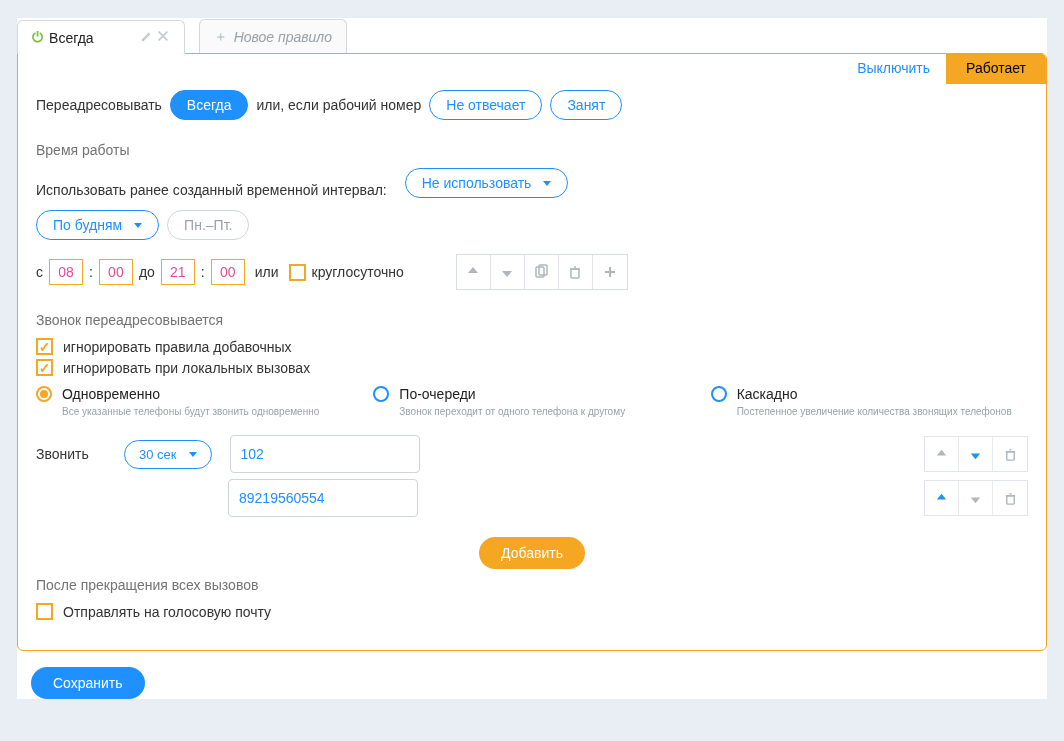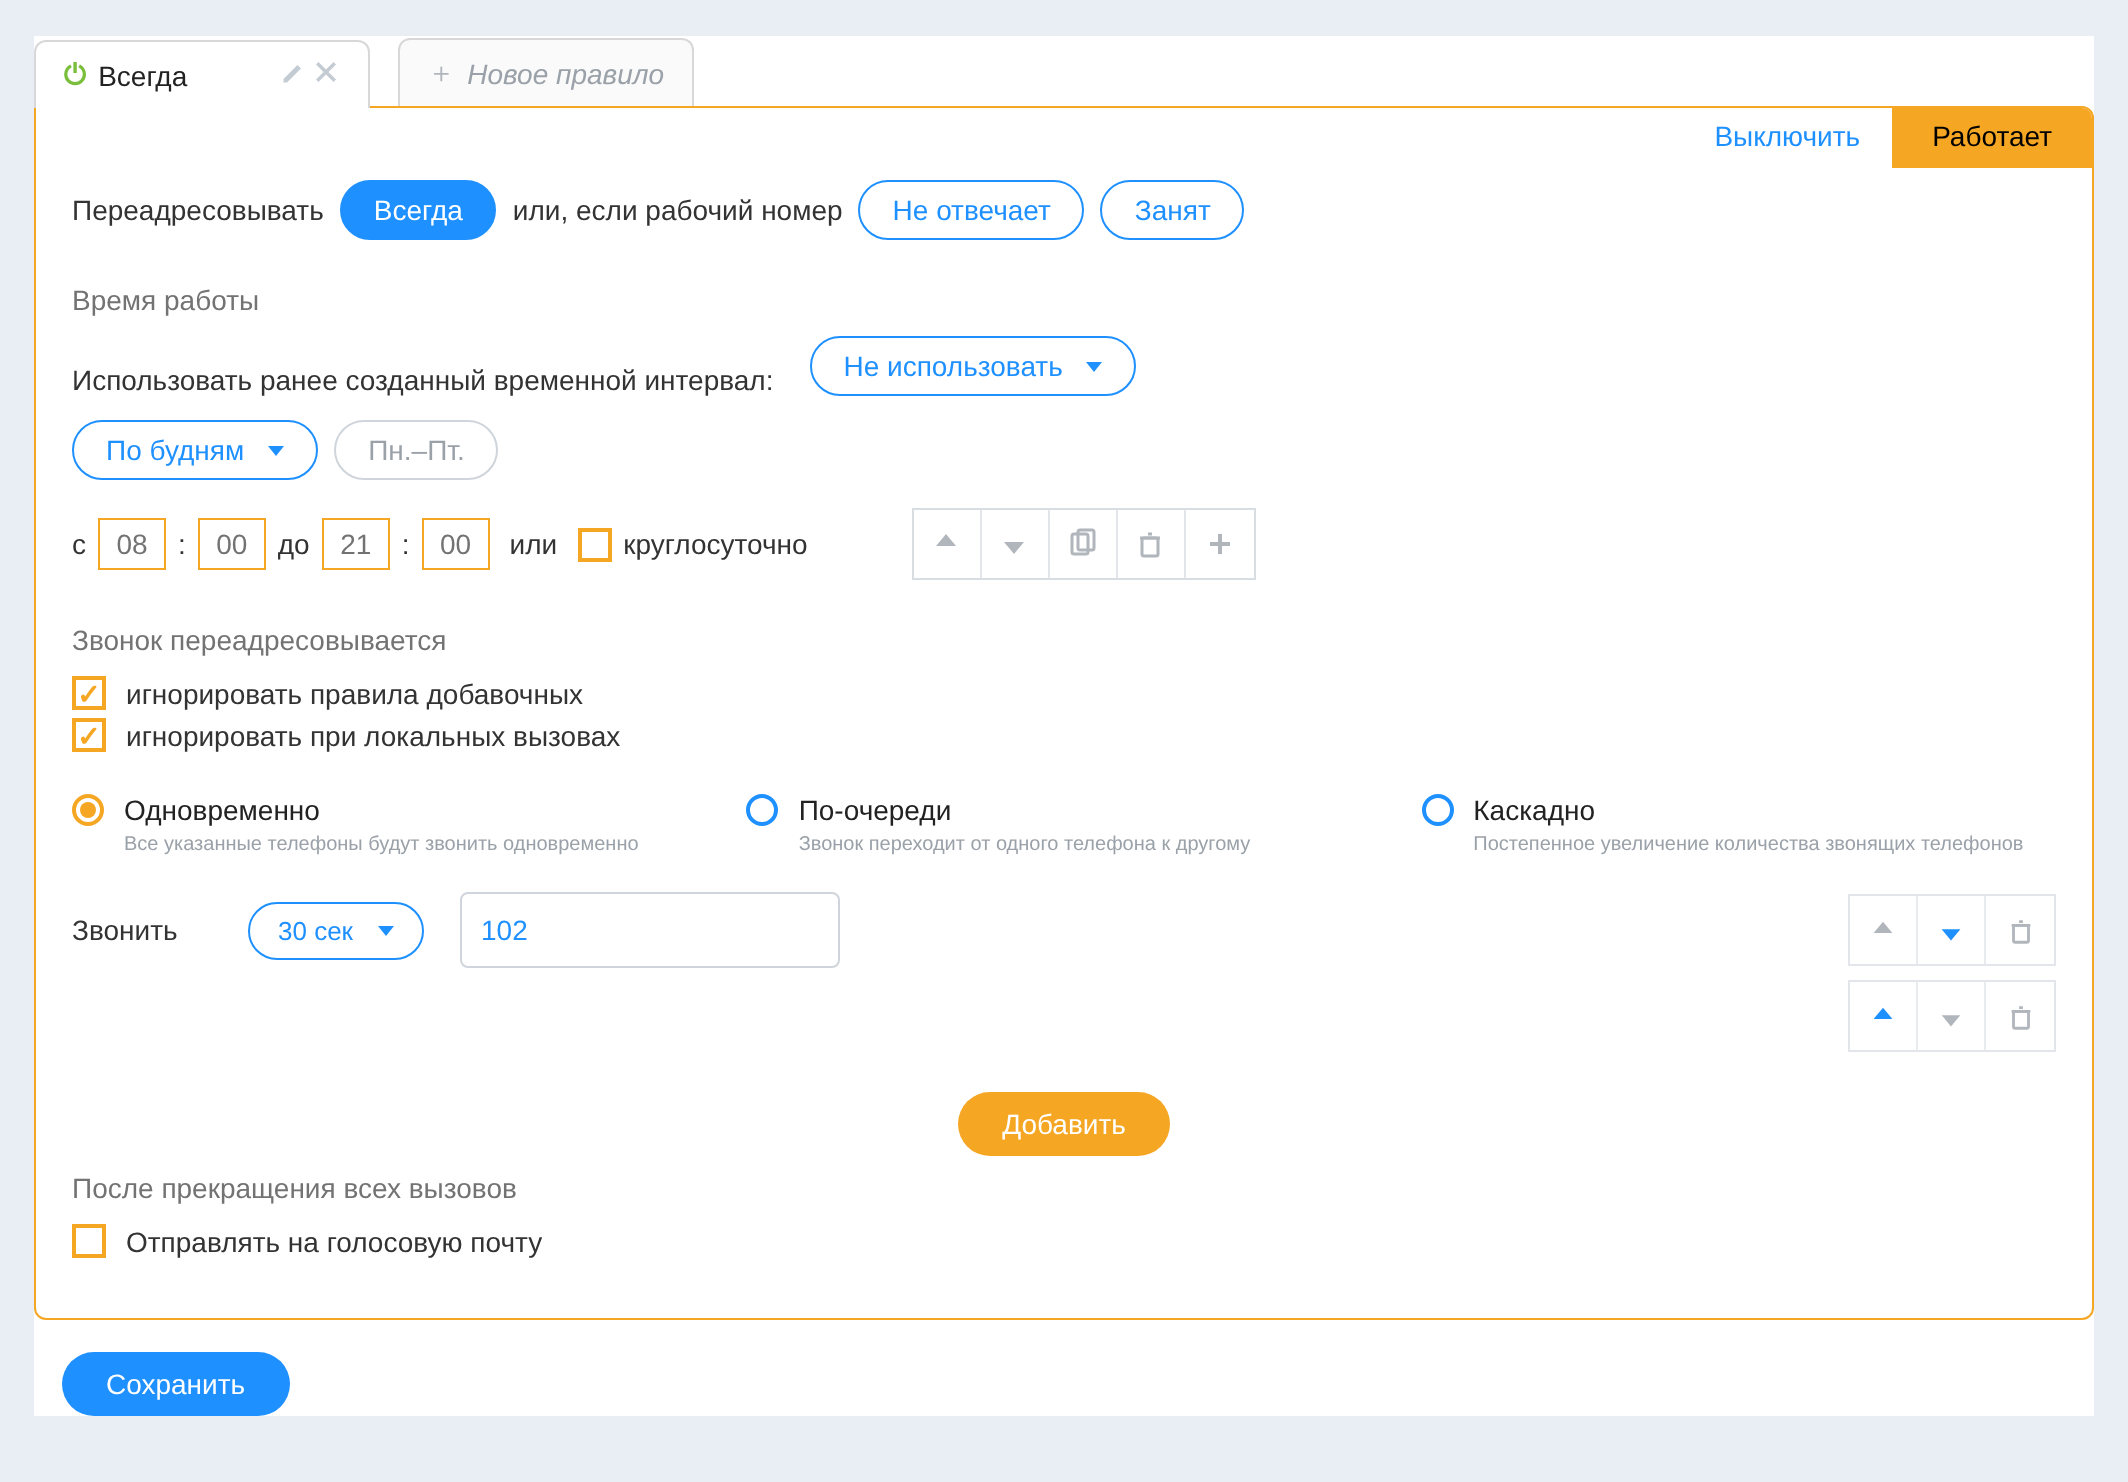--- a/index.html
+++ b/index.html
@@ -104,21 +104,21 @@
     cursor:default;
   }
 
   .time-row { display:flex; align-items:center; gap:6px; }
   .tbox {
     width: 34px;
     height: 26px;
     border:1px solid #f5a623;
     text-align:center;
     font-size:14px;
-    color:#737373;
+    color:#ec4899;
     background:#fff;
   }
   .chk {
     width:17px;height:17px;
     border:2px solid #f5a623;
     display:inline-flex;
     align-items:center;
     justify-content:center;
     background:#fff;
     cursor:pointer;
@@ -160,21 +160,21 @@
     color:#b0b6bc;
     cursor:pointer;
     background:#fff;
   }
   .segmented .seg:last-child{border-right:none;}
   .segmented .seg svg{width:16px;height:16px;}
 
   .opts-grid {
     display:flex;
     gap: 20px;
-    margin-top:21px;
+    margin-top:10px;
   }
   .opt {
     flex:1;
   }
   .opt .opt-head{display:flex;align-items:center;gap:10px;margin-bottom:4px;}
   .opt .opt-title{color:#222;}
   .opt .opt-desc{color:#9aa1a8;font-size:10px;padding-left:26px;}
 
   .chk-row{display:flex;align-items:center;gap:10px;margin:4px 0;}
 
@@ -397,20 +397,21 @@
           <span class="rc">
               <svg viewBox="0 0 16 16">
                 <use href="#i-trash"></use>
               </svg>
             </span>
         </div>
       </div>
       <div class="call-line">
         <span style="width:70px;"></span>
         <span style="width:86px;"></span>
+        <input class="num-input" value="89219560554" style="">
         <span class="spacer"></span>
         <div class="row-controls">
           <span class="rc active">
               <svg viewBox="0 0 16 16">
                 <use href="#i-up"></use>
               </svg>
             </span>
           <span class="rc">
               <svg viewBox="0 0 16 16">
                 <use href="#i-down"></use>

